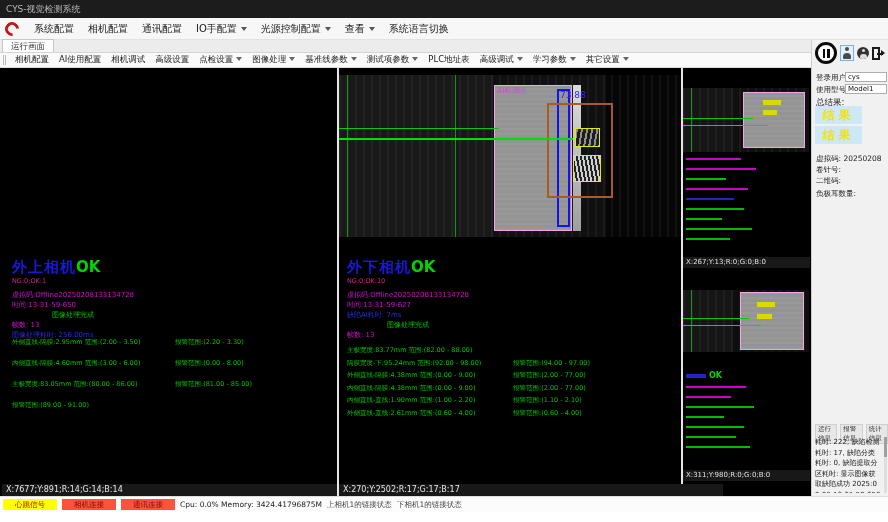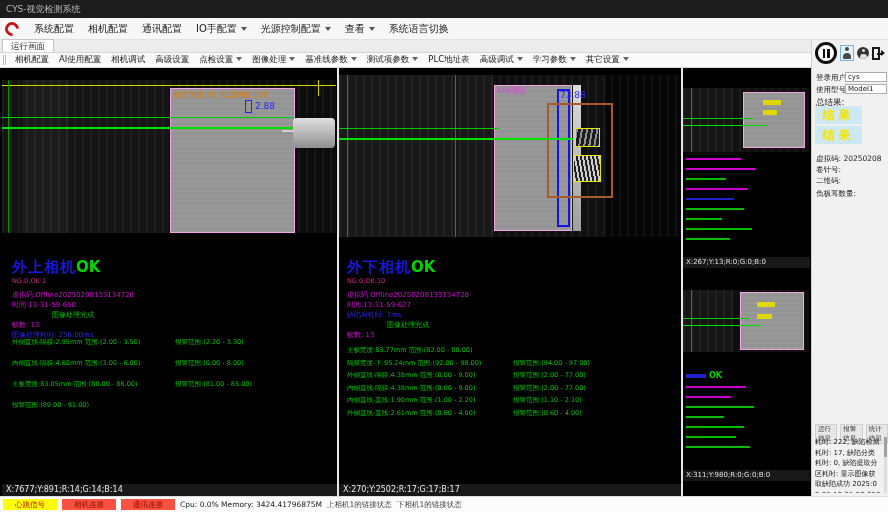--- a/index.html
+++ b/index.html
@@ -139,35 +139,20 @@
     <span class="tb-item"><span>PLC地址表</span></span>
     <span class="tb-item"><span>高级调试</span><span class="caret"></span></span>
     <span class="tb-item"><span>学习参数</span><span class="caret"></span></span>
     <span class="tb-item"><span>其它设置</span><span class="caret"></span></span>
   </div>
 
   <div class="main"></div>
   <div class="vsep" style="left:337px;"></div>
   <div class="vsep" style="left:681px;"></div>
 
-  <div class="cam-img" style="left:2px; top:80px; width:334px; height:153px;
-              background:linear-gradient(90deg,#121212 0 6%,#1b1b1b 6% 20%,#151515 20% 50%,#0c0c0c 50% 100%);">
-    <div class="stripes"></div>
-    <div class="hline" style="left:0;top:5px;width:100%;height:1px;background:#d6d600;"></div>
-    <div class="vline" style="left:316px;top:0;width:1px;height:16px;background:#d6d600;"></div>
-    <div class="vline" style="left:6px;top:0;width:1px;height:100%;background:#009900;"></div>
-    <div class="gray-block" style="left:168px;top:8px;width:125px;height:145px;"></div>
-    <div style="position:absolute;left:172px;top:10px;font-size:7.5px;color:#e07800;white-space:nowrap;">静态阀值:93, 动态阀值:100</div>
-    <div class="hline" style="left:0;top:37px;width:292px;height:1px;background:#00cc00;"></div>
-    <div class="hline" style="left:0;top:47px;width:292px;height:2px;background:#00e000;"></div>
-    <div style="position:absolute;left:243px;top:20px;width:7px;height:13px;border:1px solid #2222ff;"></div>
-    <div style="position:absolute;left:253px;top:21px;font-size:9px;color:#2a2aff;">2.88</div>
-    <div style="position:absolute;left:291px;top:38px;width:42px;height:30px;border-radius:4px;background:linear-gradient(#e0e0e0,#8f8f8f);"></div>
-    <div class="hline" style="left:280px;top:50px;width:12px;height:2px;background:#cfcfcf;"></div>
-  </div>
 
   <div class="result-text" style="left:12px;top:257px;">
     <div>
       <span class="cam-name">外上相机</span><span class="cam-ok">OK</span>
     </div>
     <div class="cam-sub">NG:0;OK:1</div>
     <div class="rline c-mag" style="margin-top:5px;">虚拟码:Offline20250208133134728</div>
     <div class="rline c-mag">时间:13-31-59-650</div>
     <div class="rline c-grn">图像处理完成</div>
     <div class="rline c-mag">帧数: 13</div>
@@ -240,21 +225,21 @@
       </div>
     <div class="m-row">
         <span>内侧直线-直线:1.90mm 范围:(1.00 - 2.20)</span>
         <span>报警范围:(1.10 - 2.10)</span>
       </div>
     <div class="m-row">
         <span>外侧直线-直线:2.61mm 范围:(0.60 - 4.00)</span>
         <span>报警范围:(0.60 - 4.00)</span>
       </div>
   </div>
-  <div class="caption" style="left:339px;top:484px;width:342px;height:12px;">X:270;Y:2502;R:17;G:17;B:17</div>
+  <div class="caption" style="left:339px;top:484px;width:384px;height:12px;">X:270;Y:2502;R:17;G:17;B:17</div>
 
   <div class="cam-img" style="left:683px;top:88px;width:126px;height:64px;
               background:linear-gradient(90deg,#161616 0 40%,#101010 40% 100%);">
     <div class="stripes"></div>
     <div class="vline" style="left:8px;top:0;width:1px;height:100%;background:#00a000;"></div>
     <div class="gray-block" style="left:60px;top:4px;width:62px;height:56px;"></div>
     <div style="position:absolute;left:80px;top:12px;width:18px;height:5px;background:#ddd800;"></div>
     <div style="position:absolute;left:80px;top:22px;width:14px;height:5px;background:#ddd800;"></div>
     <div class="hline" style="left:0;top:30px;width:70px;height:1px;background:#00cc00;"></div>
     <div class="hline" style="left:0;top:37px;width:85px;height:1px;background:#00e000;"></div>

